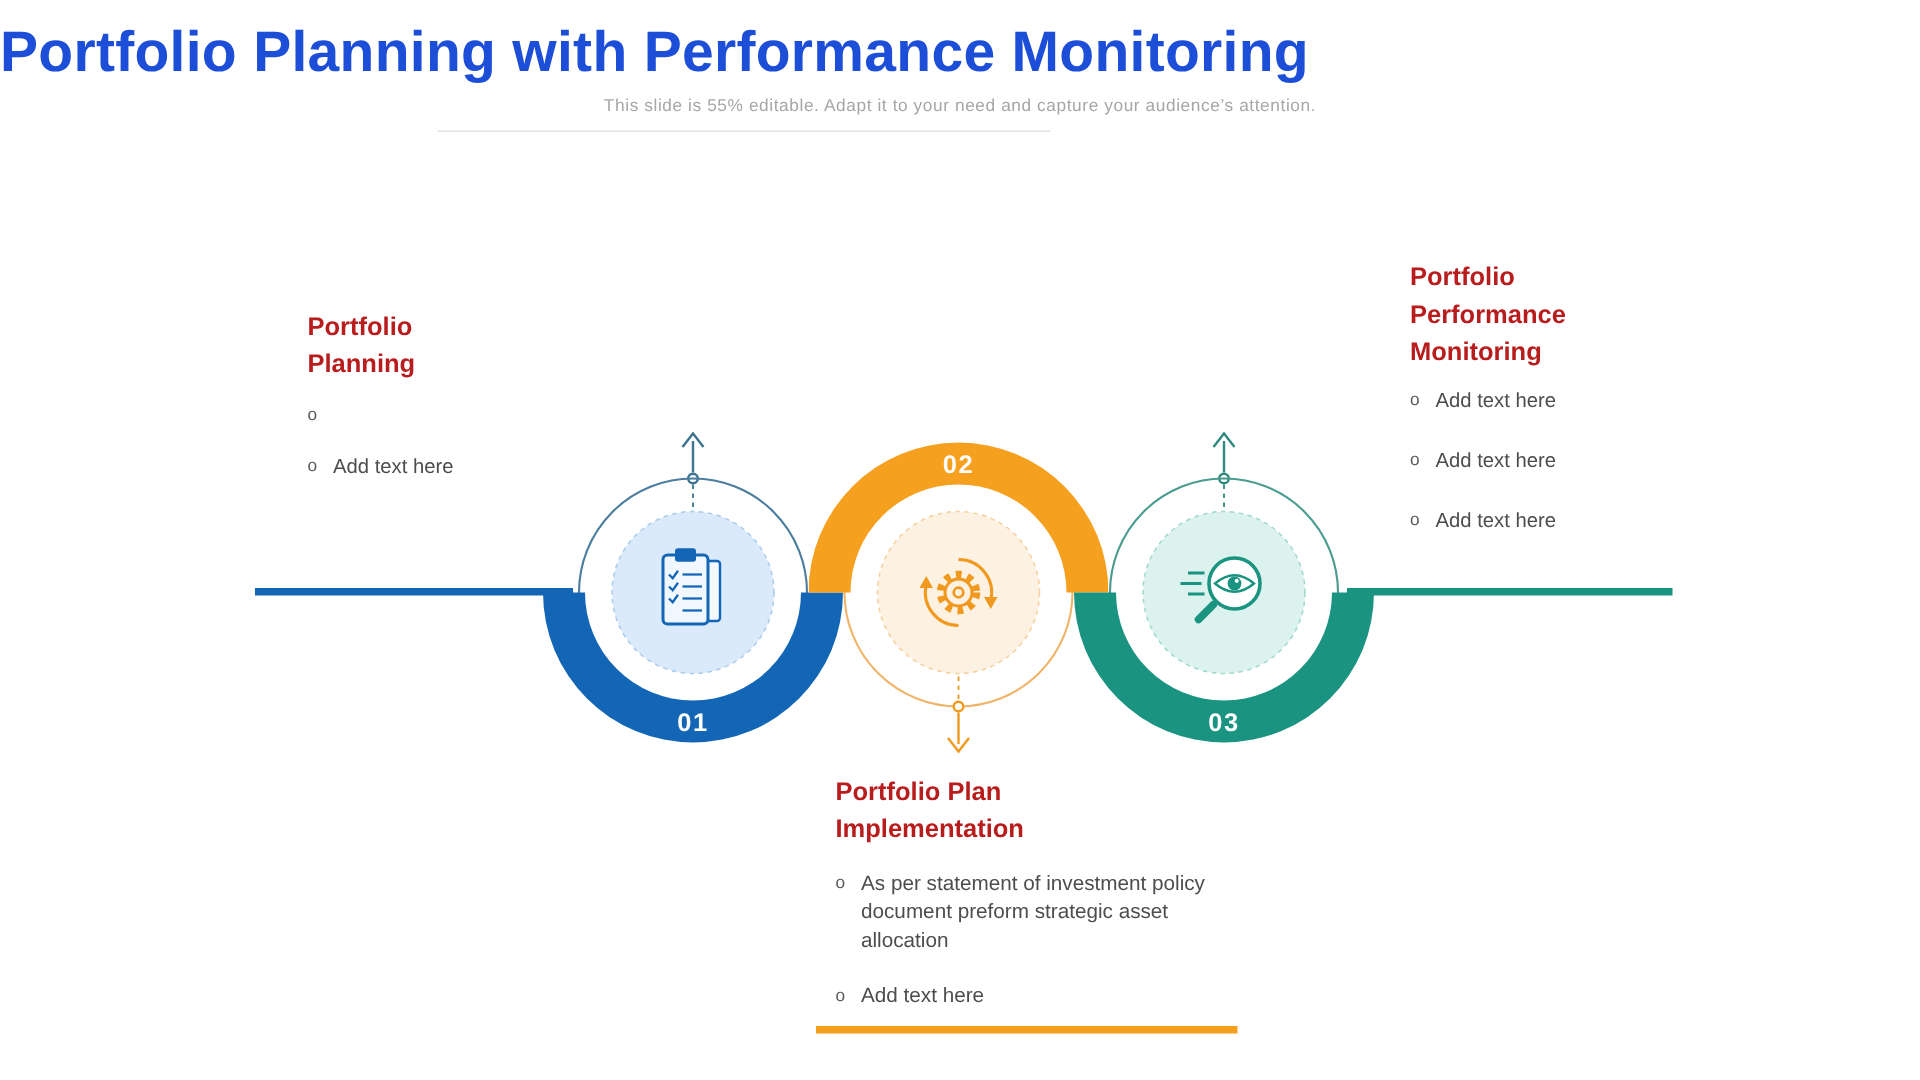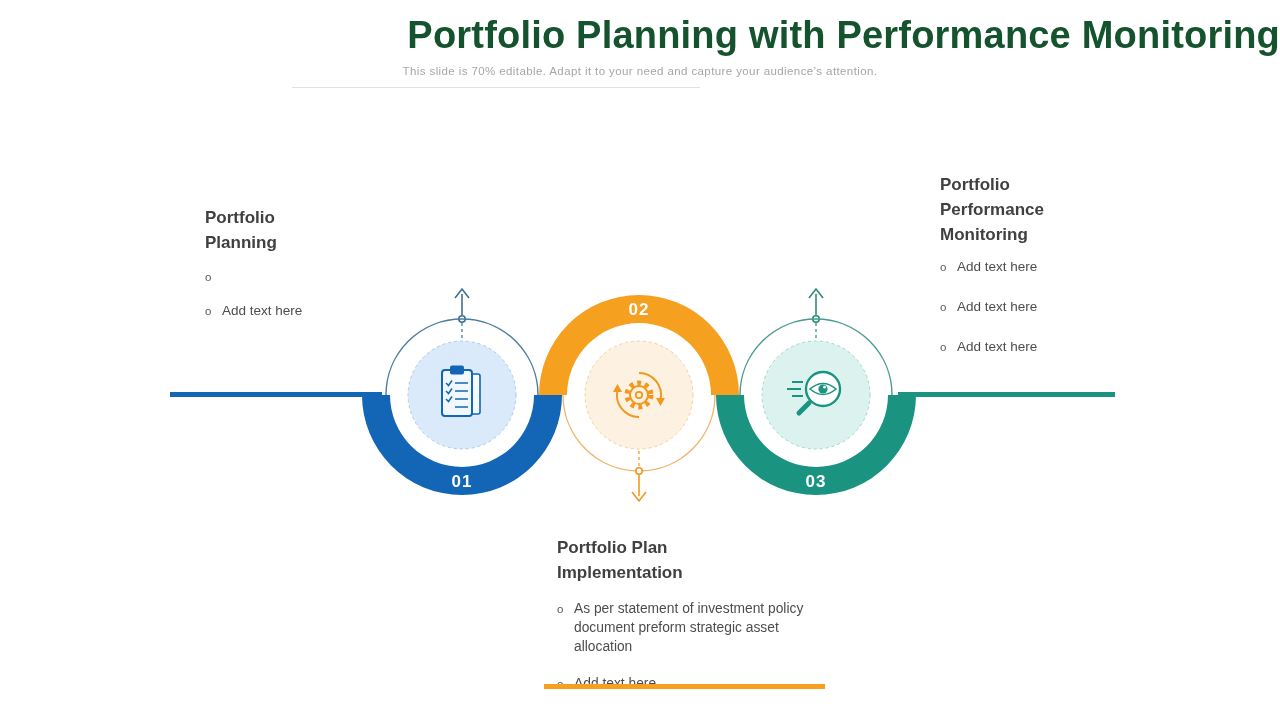--- a/index.html
+++ b/index.html
@@ -1,60 +1,60 @@
 <!DOCTYPE html>
 <html><head>
 <meta charset="utf-8">
 <style>
   * { margin:0; padding:0; box-sizing:border-box; }
   html,body { background:#ffffff; }
   body { font-family:"Liberation Sans","DejaVu Sans",sans-serif; }
   .slide { position:relative; width:1280px; height:720px; background:#ffffff; overflow:hidden; }
 
-  .title { position:absolute; top:14px; left:0; width:100%; text-align:right;
-           font-size:38px; font-weight:700; color:#14532d; letter-spacing:.2px; }
+  .title { position:absolute; top:14px; left:0; width:100%; text-align:left;
+           font-size:38px; font-weight:700; color:#1d4ed8; letter-spacing:.2px; }
   .subtitle { position:absolute; top:65px; left:0; width:100%; text-align:center;
               font-size:11.5px; color:#a6a6a6; letter-spacing:.4px; }
   .subtitle-rule { position:absolute; top:87px; left:292px; width:408px; height:1px; background:#e1e1e1; }
 
   .hline { position:absolute; top:392px; height:5px; z-index:1; }
   .hline-left  { left:170px; width:212px; background:#1266b5; }
   .hline-right { left:898px; width:217px; background:#1a9480; }
 
   .step { position:absolute; top:270px; width:200px; height:250px; z-index:2; }
   .step-1 { left:362px; } .step-2 { left:539px; } .step-3 { left:716px; }
   .step text { font-family:"Liberation Sans","DejaVu Sans",sans-serif; letter-spacing:1px; }
 
   .tb { position:absolute; z-index:3; }
-  .tb h2 { font-size:17px; font-weight:700; color:#404040; line-height:25px; }
+  .tb h2 { font-size:17px; font-weight:700; color:#b91c1c; line-height:25px; }
   .tb ul { list-style:none; }
   .tb li { display:flex; font-size:13.5px; color:#4d4d4d; line-height:19px; }
   .tb li .marker { flex:0 0 17px; width:17px; font-size:11.5px; color:#5a5a5a; padding-top:1px; }
   .tb-left   { left:173px; top:205px; width:165px;margin-left:32px; }
   .tb-left h2 { width:120px; }
   .tb-left ul { margin-top:12px; }
   .tb-left li + li { margin-top:14px; }
   .tb-right  { left:940px; top:172px; width:150px; }
   .tb-right h2 { width:132px; }
   .tb-right ul { margin-top:10px; }
   .tb-right li + li { margin-top:20px; }
   .tb-bottom { left:557px; top:515px; width:262px; }
-  .tb-bottom h2 { width:185px;margin-top:20px; }
+  .tb-bottom h2 { width:185px; }
   .tb-bottom ul { margin-top:14px; }
   .tb-bottom li + li { margin-top:18px; }
   .tb-bottom li { font-size:13.8px; }
   .rule-orange { position:absolute; left:544px; top:684px; width:281px; height:5px; background:#f5a01f; z-index:3; }
 </style>
 </head>
 <body>
 
 <div class="slide">
 
   <h1 class="title">Portfolio Planning with Performance Monitoring</h1>
-  <p class="subtitle">This slide is 70% editable. Adapt it to your need and capture your audience’s attention.</p>
+  <p class="subtitle">This slide is 55% editable. Adapt it to your need and capture your audience’s attention.</p>
   <div class="subtitle-rule"></div>
 
   <div class="hline hline-left"></div>
   <div class="hline hline-right"></div>
 
   <svg class="step step-1" viewBox="0 0 200 250">
     <g stroke="#3c7390" fill="none" stroke-width="1.6">
       <polyline points="93,28 100,19 107,28"></polyline>
       <line x1="100" y1="24" x2="100" y2="45"></line>
       <line x1="100" y1="53" x2="100" y2="70" stroke-dasharray="3 3" stroke-width="1.2"></line>

